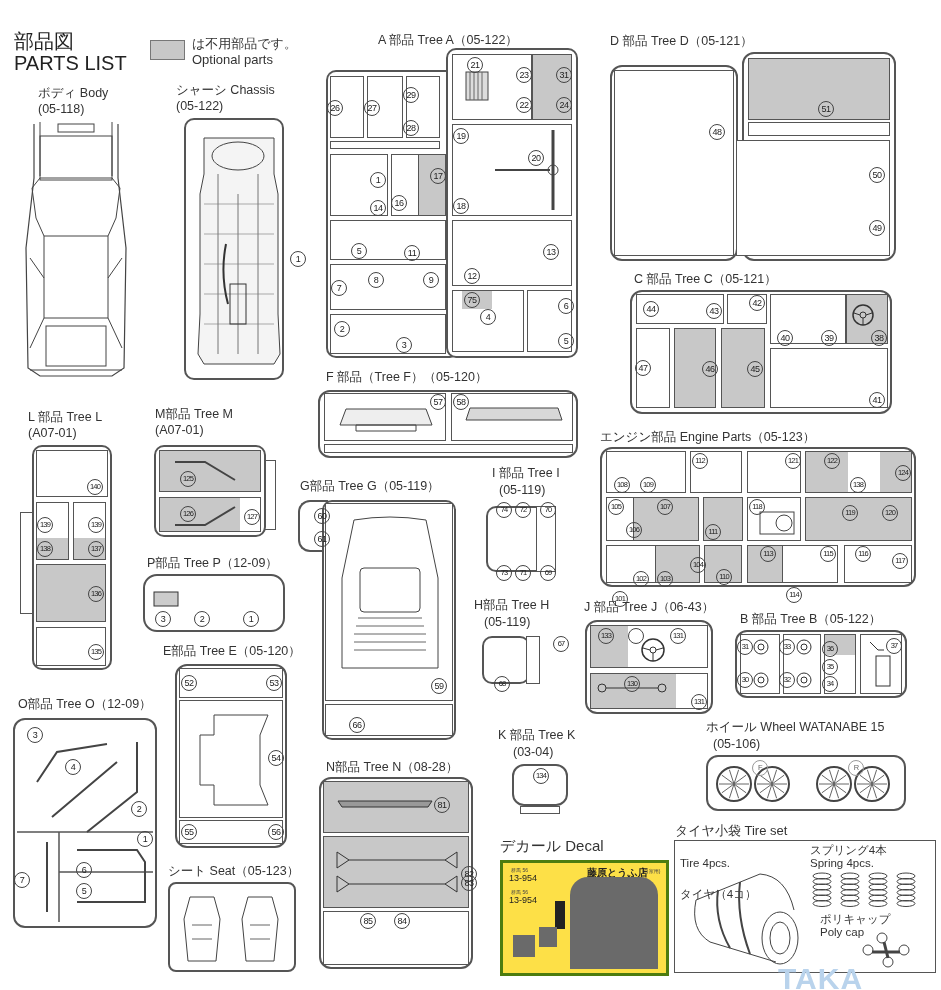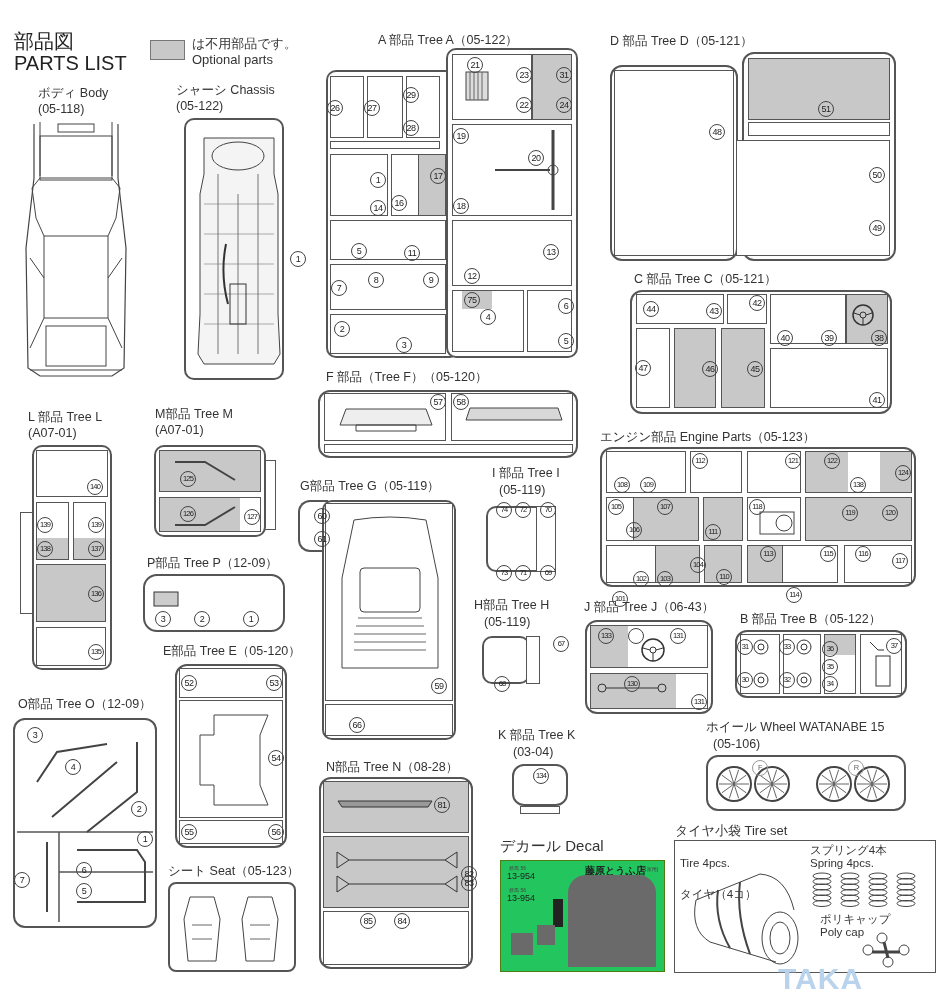--- a/index.html
+++ b/index.html
@@ -12,21 +12,21 @@
   .num.sm{font-size:7.5px;letter-spacing:-0.8px;}
   .runner{position:absolute;border:1.5px solid #555;background:#fff;box-sizing:border-box;}
   svg{position:absolute;overflow:visible;}
   .title-jp{position:absolute;left:14px;top:28px;font-size:20px;color:#222;}
   .title-en{position:absolute;left:14px;top:52px;font-size:20px;color:#222;}
   .legend-swatch{position:absolute;left:150px;top:40px;width:33px;height:18px;background:#c8c8c8;border:1px solid #777;}
   .legend-jp{position:absolute;left:192px;top:35px;font-size:13px;color:#333;}
   .legend-en{position:absolute;left:192px;top:52px;font-size:13px;color:#333;}
   .watermark{position:absolute;left:778px;top:962px;font-size:30px;font-weight:bold;color:#b9d3ec;letter-spacing:1px;}
   .small-txt{position:absolute;font-size:11.5px;color:#333;white-space:nowrap;}
-  .decal{position:absolute;left:500px;top:860px;width:163px;height:110px;border:1px solid #4d7c0f;background:#22c55e;}
+  .decal{position:absolute;left:500px;top:860px;width:163px;height:110px;border:3px solid #4d7c0f;background:#fde047;}
 </style>
 </head>
 <body>
 
 <div class="title-jp">部品図</div>
 <div class="title-en">PARTS LIST</div>
 <div class="legend-swatch"></div>
 <div class="legend-jp">は不用部品です。</div>
 <div class="legend-en">Optional parts</div>
 

